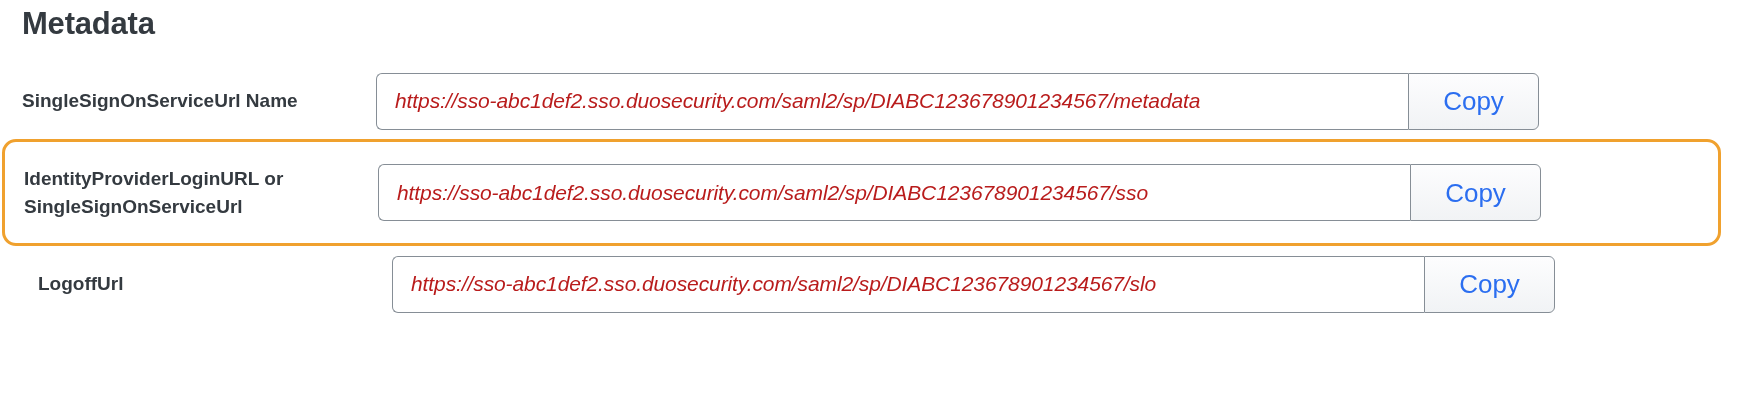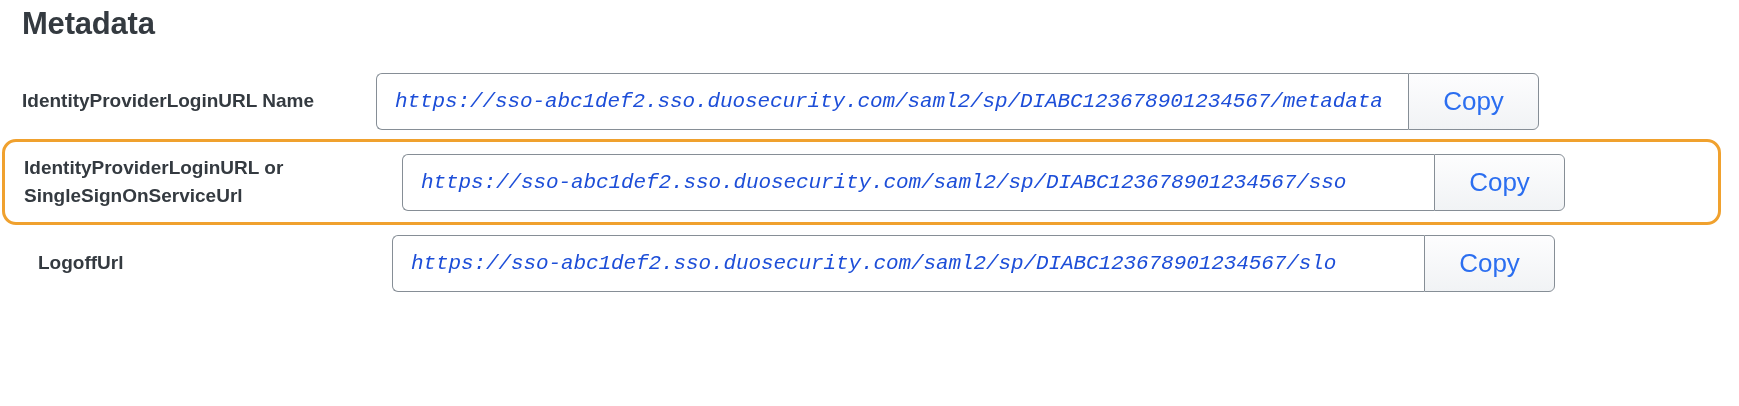--- a/index.html
+++ b/index.html
@@ -36,21 +36,21 @@
   }
 
   .row {
     position: relative;
     display: flex;
     align-items: center;
     box-sizing: border-box;
     padding: 0 0 0 0;
   }
   .row-1 { height: 76px; }
-  .row-2 { height: 86px; gap: 24px; }
+  .row-2 { height: 107px; }
   .row-3 { height: 76px; padding-left: 16px; }
 
   
   .row.highlighted {
     border: 3px solid #f0a12e;
     border-radius: 14px;
     margin-left: 2px;
     margin-right: 18px;
   }
 
@@ -84,24 +84,24 @@
     border-right: none;
     border-radius: 6px 0 0 6px;
     background: #ffffff;
     display: flex;
     align-items: center;
     padding: 0 14px 0 18px;
     overflow: hidden;
   }
 
   .field-text {
-    font-family: Liberation Mono, monospace;
+    font-family: Liberation Sans, sans-serif;
     font-style: italic;
     font-size: 21px;
-    color: #1d4ed8;
+    color: #b91c1c;
     white-space: nowrap;
     overflow: hidden;
     letter-spacing: -0.1px;
   }
 
   .copy-button {
     width: 131px;
     height: 57px;
     box-sizing: border-box;
     border: 1px solid #868e96;
@@ -121,21 +121,21 @@
 </head>
 <body>
 
 <div class="page">
 
   <h1 class="section-title">Metadata</h1>
 
   <div class="rows">
 
     <div class="row row-1">
-      <div class="row-label">IdentityProviderLoginURL Name</div>
+      <div class="row-label">SingleSignOnServiceUrl Name</div>
       <div class="field-group">
         <div class="field-box">
           <span class="field-text">https://sso-abc1def2.sso.duosecurity.com/saml2/sp/DIABC123678901234567/metadata</span>
         </div>
         <div class="copy-button">Copy</div>
       </div>
     </div>
 
     <div class="row row-2 highlighted">
       <div class="row-label">IdentityProviderLoginURL or SingleSignOnServiceUrl</div>

